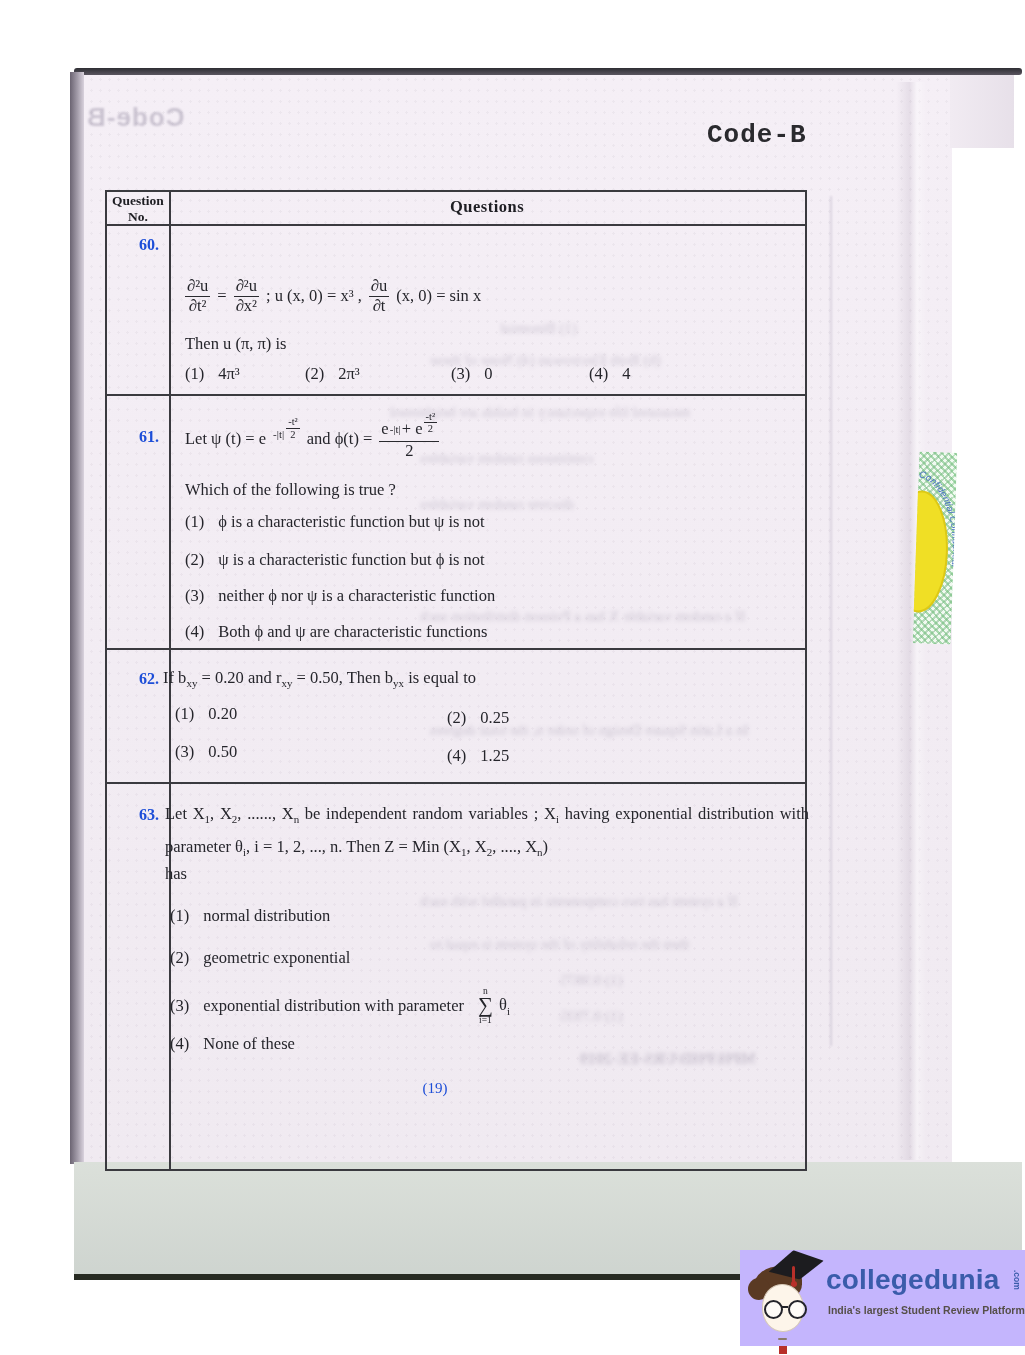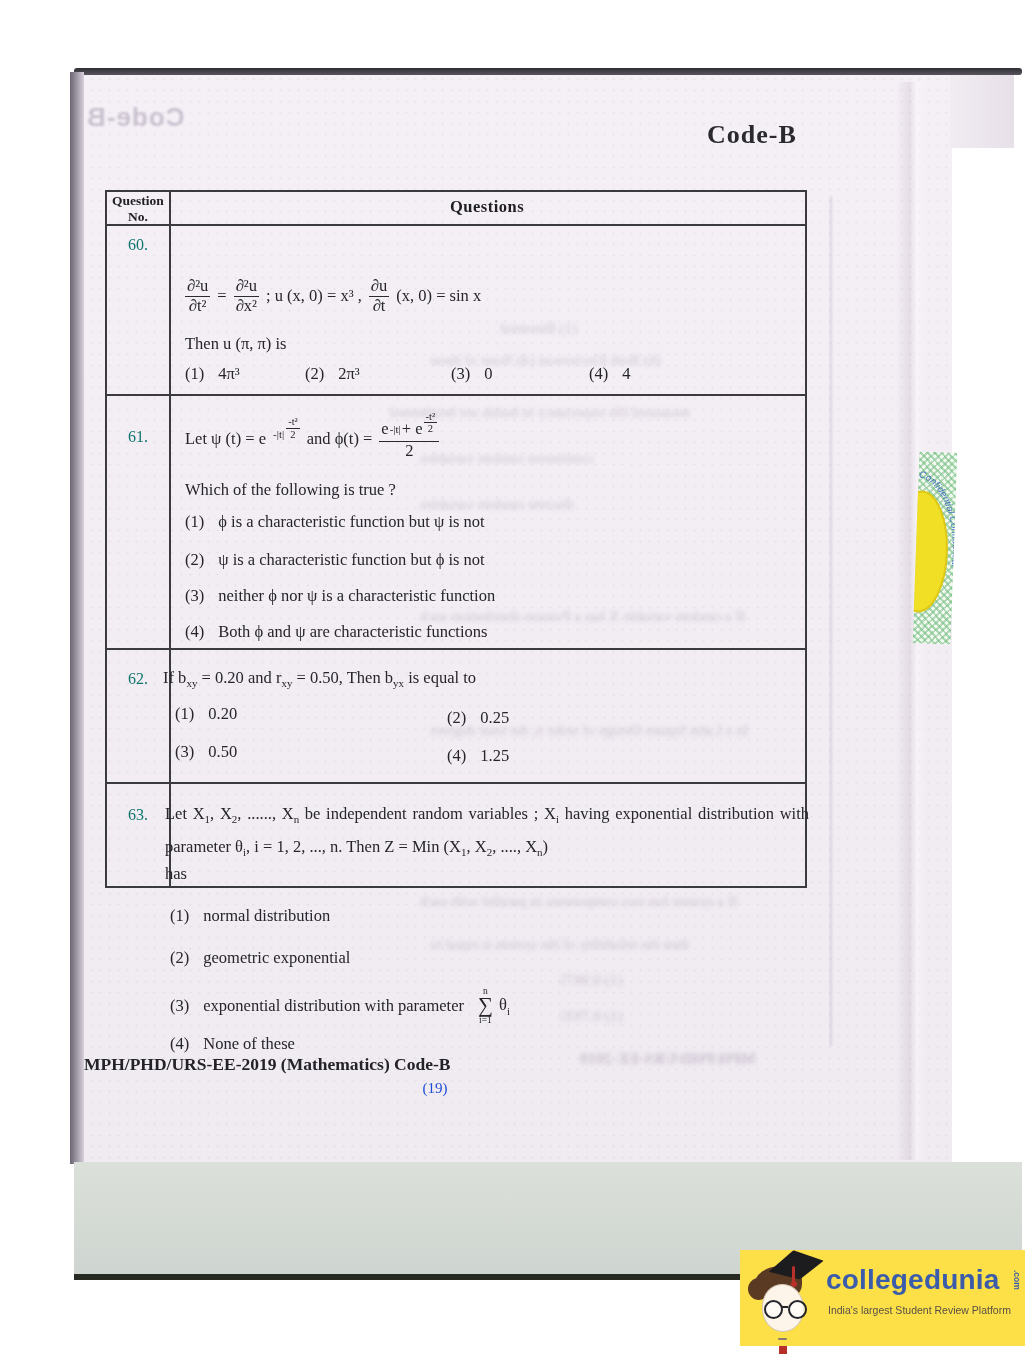--- a/index.html
+++ b/index.html
@@ -28,50 +28,50 @@
   .crease{position:absolute;left:896px;top:82px;width:30px;height:1078px;
     background:linear-gradient(90deg,rgba(0,0,0,0) 0%,rgba(120,100,130,0.12) 45%,rgba(255,255,255,0.35) 70%,rgba(0,0,0,0) 100%);}
   .gray-band{position:absolute;left:74px;top:1162px;width:948px;height:116px;
     background:linear-gradient(180deg,#dbe0da,#ced4cf);}
   .bottom-edge{position:absolute;left:74px;top:1274px;width:906px;height:6px;
     background:#272a22;}
 
   
   .code-label{
     position:absolute;left:707px;top:120px;
-    font-family:Liberation Serif, serif;font-weight:bold;font-size:26px;
+    font-family:Liberation Mono, monospace;font-weight:bold;font-size:26px;
     color:#2a2a2e;letter-spacing:1px;
   }
   .ghost-code{
     position:absolute;left:86px;top:102px;
     font-family:"Liberation Sans",sans-serif;font-weight:bold;font-size:26px;
     color:#a79fb2;transform:scaleX(-1);filter:blur(1.3px);opacity:.55;letter-spacing:1px;
   }
 
   
   .ghost{
     position:absolute;font-size:15px;color:#948ba1;transform:scaleX(-1);
     filter:blur(2.2px);opacity:.4;white-space:nowrap;
   }
   .ghost-vline{position:absolute;left:830px;top:196px;width:2px;height:850px;
     background:#b4abc0;opacity:.4;filter:blur(1px);}
 
   
   .qtable{
-    position:absolute;left:105px;top:190px;width:702px;height:698px;
+    position:absolute;left:105px;top:190px;width:702px;height:981px;
     border:2.5px solid #3a3a3f;box-sizing:border-box;
   }
   .qtable .vline{position:absolute;left:62px;top:0;width:2px;height:100%;background:#3a3a3f;}
   .qtable .hline{position:absolute;left:0;width:100%;height:2px;background:#3a3a3f;}
   .head-qno{position:absolute;left:0;top:1px;width:62px;text-align:center;
     font-weight:bold;font-size:13.5px;line-height:1.15;color:#1e1e23;}
   .head-q{position:absolute;left:62px;top:5px;width:636px;text-align:center;
     font-weight:bold;font-size:16.5px;letter-spacing:.5px;color:#1e1e23;}
-  .qnum{position:absolute;left:6px;width:50px;text-align:center;
-    font-weight:normal;font-size:16px;color:#0f766e;}
+  .qnum{position:absolute;left:17px;width:50px;text-align:center;
+    font-weight:bold;font-size:16px;color:#1d4ed8;}
   .qline{position:absolute;font-size:16.5px;color:#25252b;}
   .opt-label{display:inline-block;margin-right:14px;}
   .opt-text{display:inline-block;}
 
   
   .math-row{display:flex;align-items:center;gap:7px;font-size:16.5px;}
   .frac{display:inline-flex;flex-direction:column;align-items:center;line-height:1.15;}
   .frac .num{border-bottom:1.6px solid #2a2a2f;padding:0 2px;}
   .frac .den{padding:0 2px;}
   .frac.tiny{font-size:10.5px;line-height:1.05;}
@@ -94,27 +94,27 @@
     position:absolute;left:916px;top:452px;width:38px;height:192px;overflow:hidden;
     transform:rotate(2deg);
     background:
       repeating-linear-gradient(45deg,rgba(110,190,120,.55) 0 2px,rgba(255,255,255,0) 2px 5px),
       repeating-linear-gradient(-45deg,rgba(110,190,120,.45) 0 2px,rgba(240,250,240,.9) 2px 5px);
     border-radius:2px;
   }
   .sticker svg{position:absolute;left:0;top:0;}
 
   
-  .logo-box{position:absolute;left:740px;top:1250px;width:285px;height:96px;background:#fde047;}
+  .logo-box{position:absolute;left:740px;top:1250px;width:285px;height:96px;background:#c4b5fd;}
   .brand{position:absolute;left:86px;top:14px;font-family:"Liberation Sans",sans-serif;
     font-weight:bold;font-size:28px;color:#3a5caa;letter-spacing:.2px;}
   .brand-tld{position:absolute;left:272px;top:20px;writing-mode:vertical-rl;
     font-family:"Liberation Sans",sans-serif;font-size:8.5px;color:#3a5caa;font-weight:bold;}
   .tagline{position:absolute;left:88px;top:54px;font-family:"Liberation Sans",sans-serif;
-    font-weight:normal;font-size:10.5px;color:#564f49;}
+    font-weight:bold;font-size:10.5px;color:#564f49;}
   .mascot{position:absolute;left:6px;top:2px;width:78px;height:100px;}
   .m-hair{position:absolute;left:8px;top:14px;width:48px;height:36px;background:#5a3a23;
     border-radius:62% 45% 55% 50%;}
   .m-hair2{position:absolute;left:2px;top:26px;width:22px;height:22px;background:#5a3a23;border-radius:50%;}
   .m-cap{position:absolute;left:22px;top:-2px;width:56px;height:30px;background:#1c1c1f;
     clip-path:polygon(50% 0,100% 52%,52% 100%,0 56%);transform:rotate(-10deg);}
   .m-tassel{position:absolute;left:46px;top:14px;width:3px;height:17px;background:#b8302a;border-radius:2px;}
   .m-tassel-knob{position:absolute;left:44.5px;top:29px;width:6px;height:6px;background:#b8302a;border-radius:50%;}
   .m-face{position:absolute;left:16px;top:32px;width:40px;height:46px;background:#fdf5ea;
     border:1px solid #d6c9b8;border-radius:48% 52% 50% 50%;}
@@ -271,21 +271,20 @@
         <span class="sym">∑</span>
         <span>i=1</span>
       </span>
       <span style="margin-left:-8px">θ<sub>i</sub></span>
     </div>
     <div class="qline" style="left:63px;top:842px">
       <span class="opt-label">(4)</span><span class="opt-text">None of these</span>
     </div>
   </div>
 
-  <div class="footer-line">MPH/PHD/URS-EE-2019 (Mathematics) Code-B</div>
   <div class="page-num">(19)</div>
 
   <div class="sticker">
     <svg width="40" height="195" viewBox="0 0 40 195">
       <ellipse cx="4" cy="100" rx="27" ry="60" fill="#f0df25" stroke="#ddc915" stroke-width="2"></ellipse>
       <path id="seal-arc" d="M 0,26 A 38 76 0 0 1 37 100 A 38 76 0 0 1 0 174" fill="none"></path>
       <text font-size="9.5" font-style="italic" fill="#4a72c4" font-family="Liberation Sans, sans-serif">
         <textPath href="#seal-arc">Confidential Confidential</textPath>
       </text>
     </svg>

